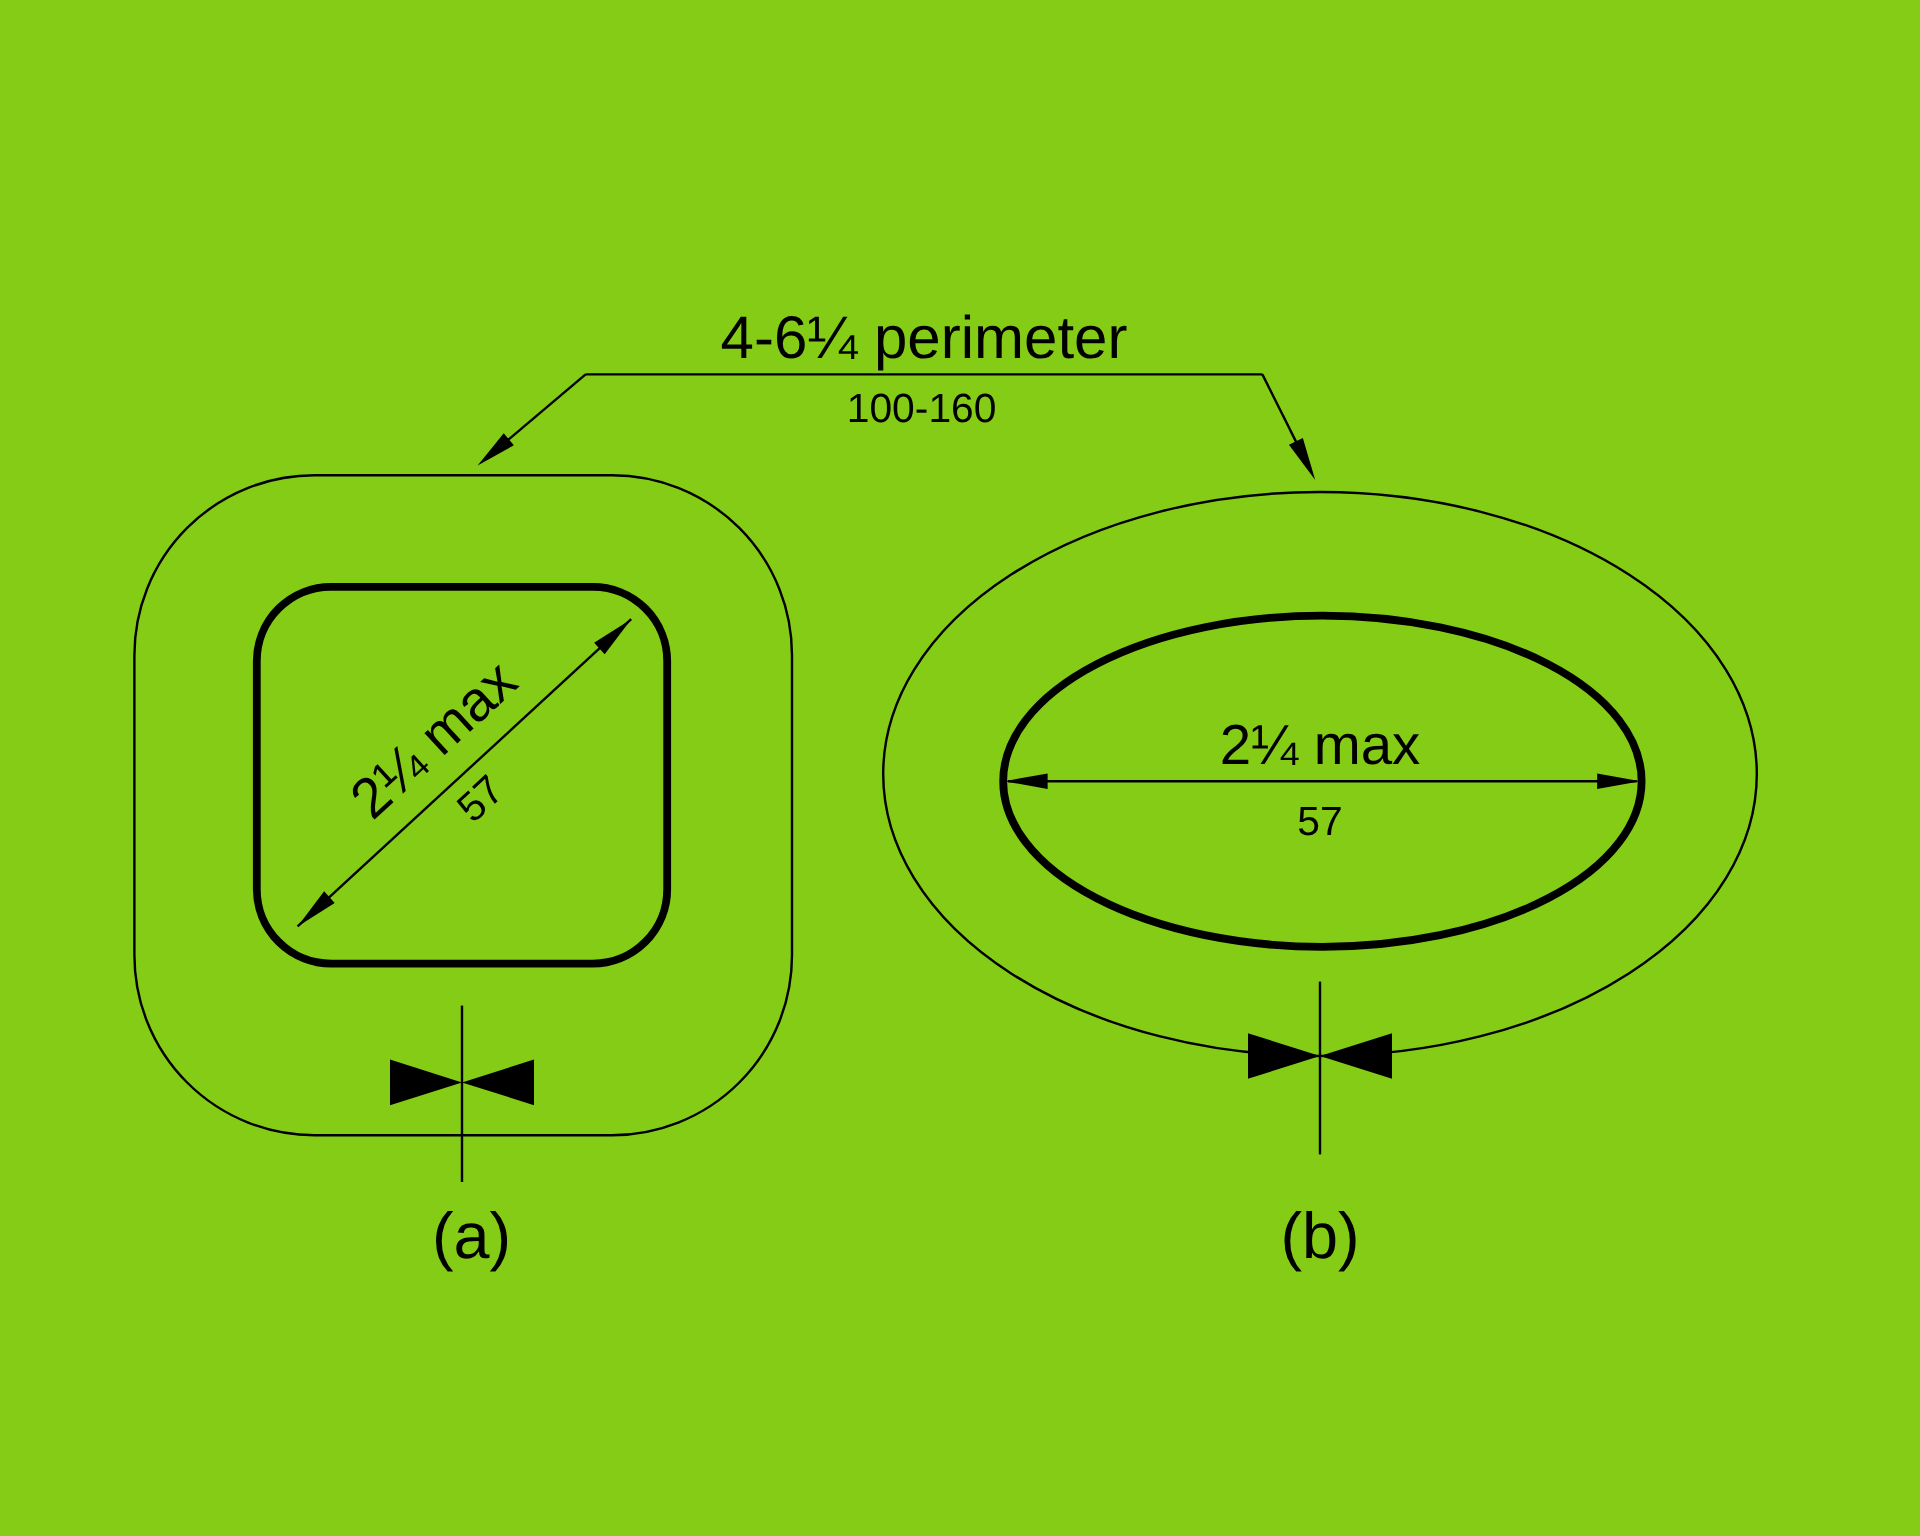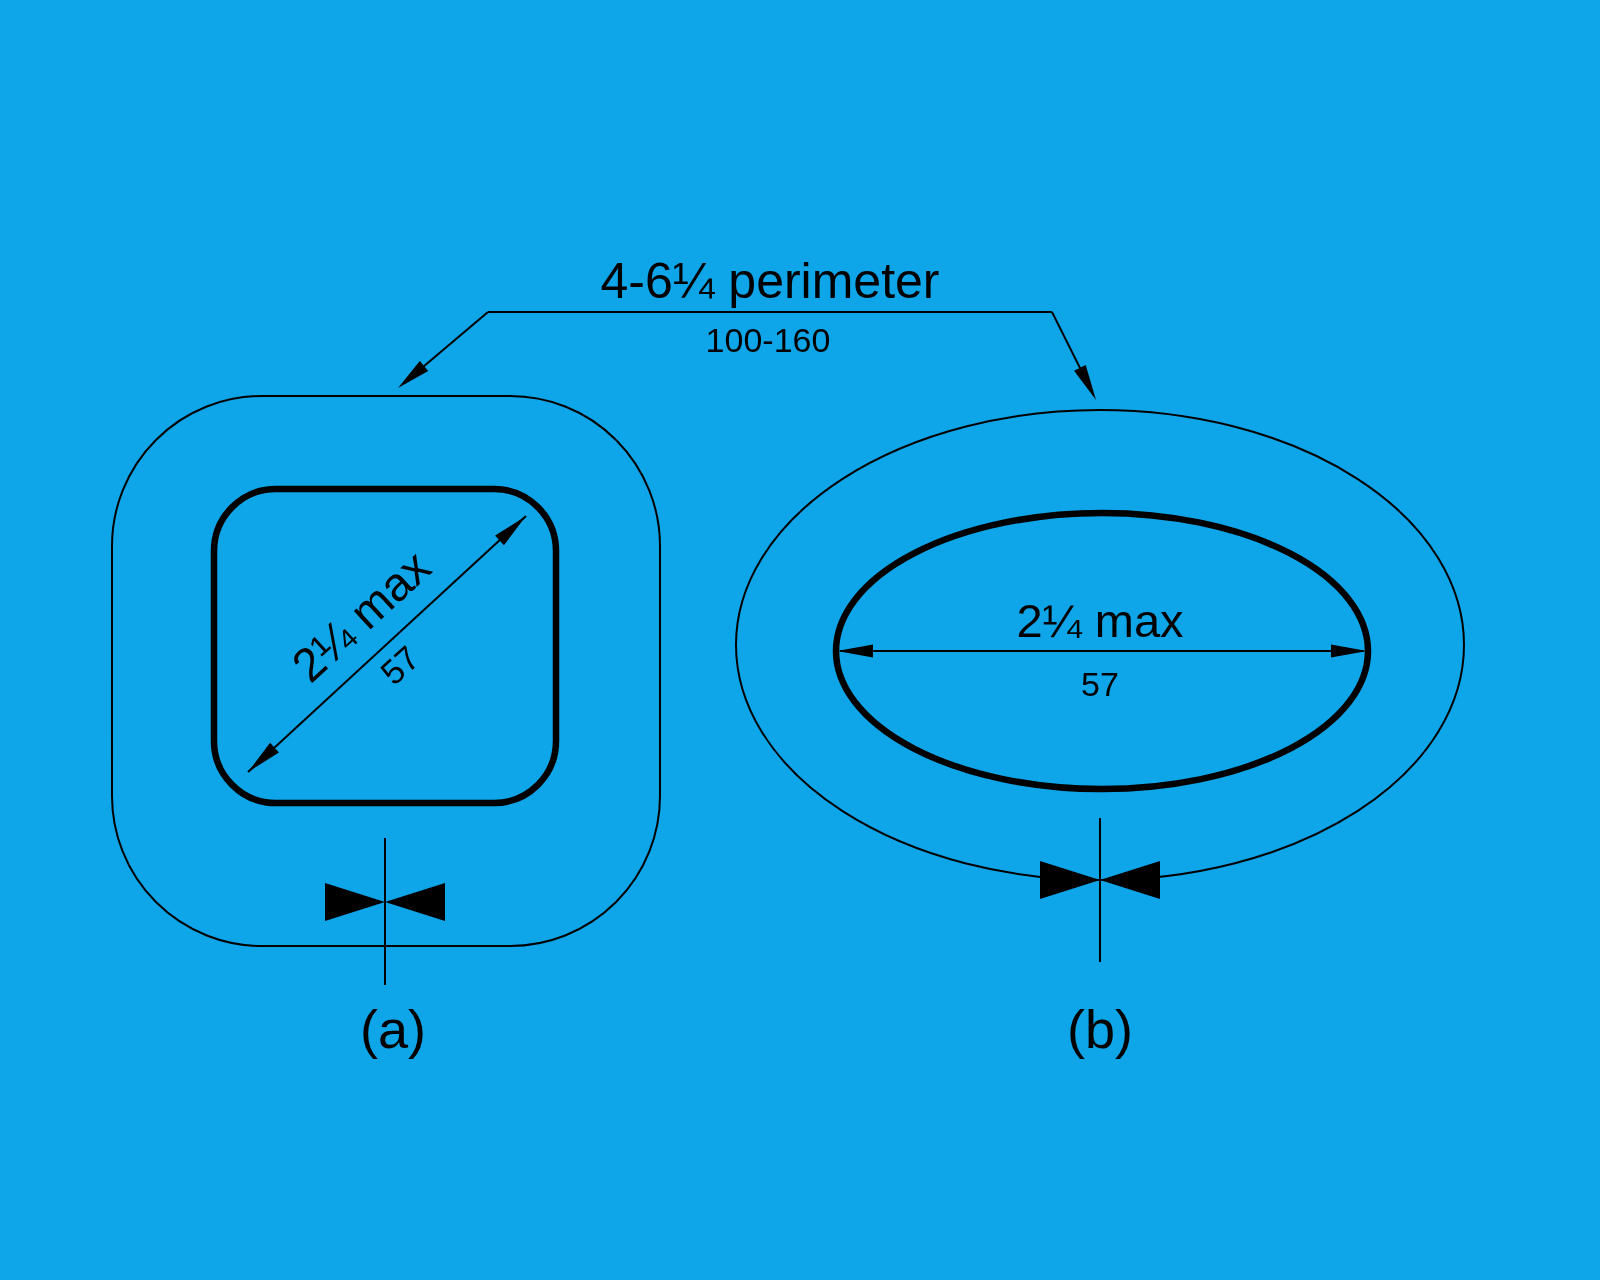--- a/index.html
+++ b/index.html
@@ -4,21 +4,21 @@
 <style>
   html, body {
     margin: 0;
     padding: 0;
     background: #ffffff;
   }
   .canvas {
     position: relative;
     width: 1600px;
     height: 1280px;
-    background: #0ea5e9;
+    background: #84cc16;
     overflow: hidden;
   }
   svg { display: block; }
   .outline-thin {
     fill: none;
     stroke: #000000;
     stroke-width: 2;
   }
   .outline-thick {
     fill: none;

